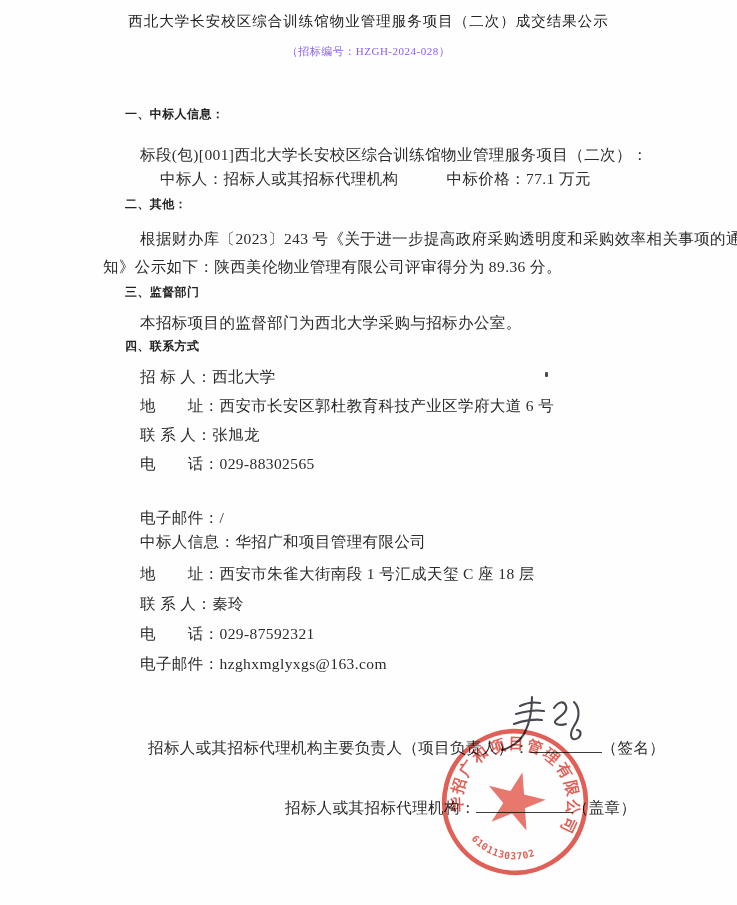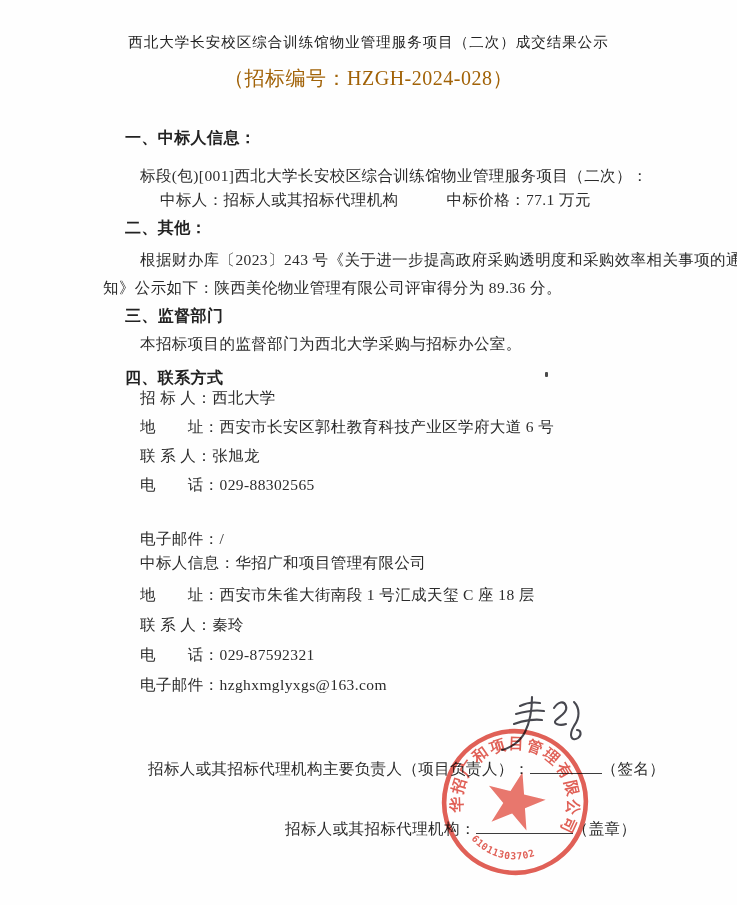--- a/index.html
+++ b/index.html
@@ -1,24 +1,24 @@
 <!DOCTYPE html>
 <html><head>
 <meta charset="utf-8">
 <style>
   html,body{margin:0;padding:0;}
   body{background:#ffffff;font-family:"Liberation Serif","DejaVu Serif",serif;
        -webkit-font-smoothing:antialiased;}
   .page{position:relative;width:737px;height:905px;background:#fefefe;overflow:hidden;
         color:#2b2b2b;font-size:15.5px;line-height:1.25;letter-spacing:0.4px;}
-  .abs{position:absolute;white-space:nowrap;margin-top:21px;}
+  .abs{position:absolute;white-space:nowrap;}
   .center{left:0;width:737px;text-align:center;}
-  .h{font-weight:bold;font-size:16px;color:#222;}
+  .h{font-weight:bold;font-size:12px;color:#222;}
   .title{font-size:14.5px;color:#222;letter-spacing:1px;}
-  .subtitle{font-size:20px;color:#a16207;letter-spacing:0.5px;}
+  .subtitle{font-size:11px;color:#8b5cf6;letter-spacing:0.5px;}
   .gap-price{margin-left:48px;}
   .fill-line{display:inline-block;height:1em;border-bottom:1.6px solid #3c3c3c;
              vertical-align:baseline;}
   .fill-line.sign{width:72px;}
   .fill-line.seal{width:97px;}
   .stamp-svg{position:absolute;left:433px;top:720px;width:164px;height:164px;
              transform:rotate(14deg);opacity:0.88;mix-blend-mode:multiply;}
   .scribble-svg{position:absolute;left:492px;top:692px;width:95px;height:62px;
                 mix-blend-mode:multiply;}
   .speck{position:absolute;left:545px;top:372px;width:3px;height:5px;
@@ -38,21 +38,21 @@
     <span>中标人：招标人或其招标代理机构</span><span class="gap-price">中标价格：77.1 万元</span>
   </div>
 
   <div class="abs h" style="left:125px;top:197px">二、其他：</div>
   <div class="abs" style="left:140px;top:229px">根据财办库〔2023〕243 号《关于进一步提高政府采购透明度和采购效率相关事项的通</div>
   <div class="abs" style="left:103px;top:257px">知》公示如下：陕西美伦物业管理有限公司评审得分为 89.36 分。</div>
 
   <div class="abs h" style="left:125px;top:285px">三、监督部门</div>
   <div class="abs" style="left:140px;top:313px">本招标项目的监督部门为西北大学采购与招标办公室。</div>
 
-  <div class="abs h" style="left:125px;top:347px">四、联系方式</div>
+  <div class="abs h" style="left:125px;top:339px">四、联系方式</div>
 
   <div class="abs" style="left:140px;top:367px">
     <span>招 标 人：</span><span>西北大学</span>
   </div>
   <div class="abs" style="left:140px;top:396px">
     <span>地　　址：</span><span>西安市长安区郭杜教育科技产业区学府大道 6 号</span>
   </div>
   <div class="abs" style="left:140px;top:425px">
     <span>联 系 人：</span><span>张旭龙</span>
   </div>

